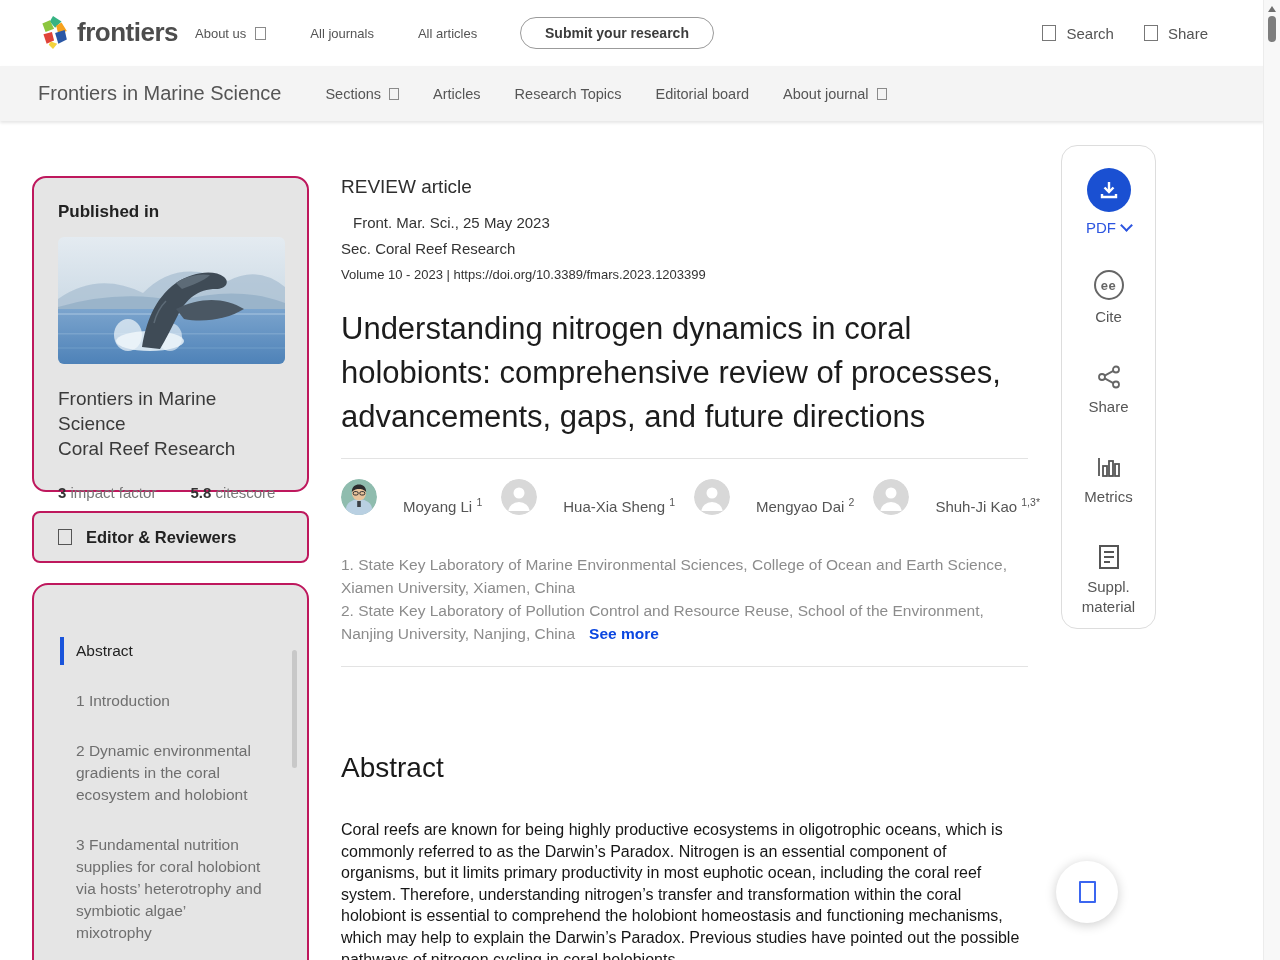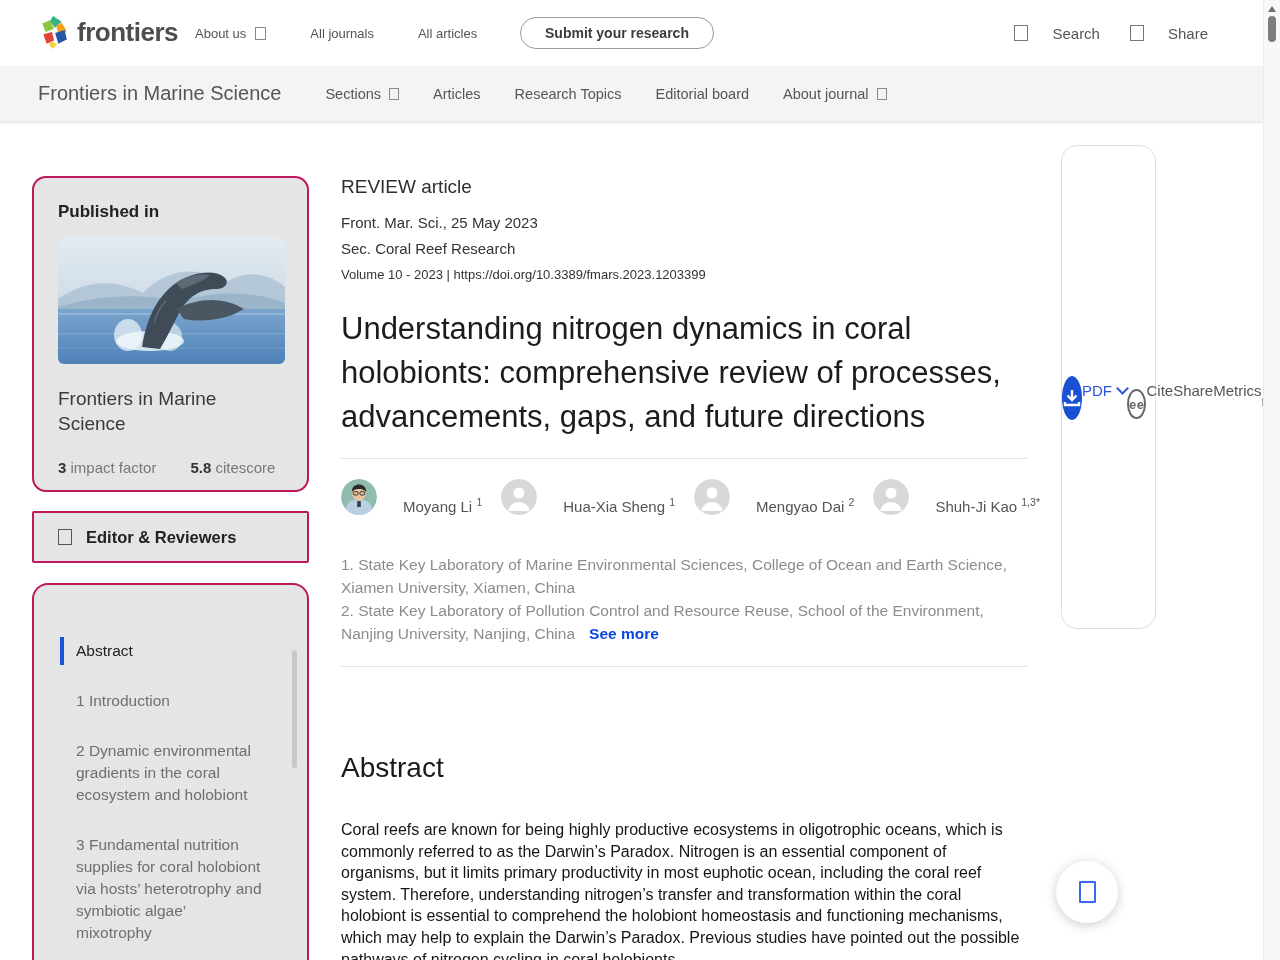--- a/index.html
+++ b/index.html
@@ -11,77 +11,77 @@
   .logo{position:absolute;left:38px;top:15px;display:flex;align-items:center;gap:9px;}
   .logo-text{font-size:26px;font-weight:bold;color:#4d4d4d;letter-spacing:-0.5px;}
   .top-nav{position:absolute;left:195px;top:0;height:66px;display:flex;align-items:center;gap:44px;}
   .top-nav .nav-item{font-size:13px;color:#545454;display:flex;align-items:center;gap:9px;cursor:pointer;justify-content:flex-end;}
   .tofu{display:inline-block;width:9px;height:11px;border:1px solid #8a8a8a;}
   .tofu-md{display:inline-block;width:12px;height:14px;border:1.5px solid #777;}
   .submit-btn{position:absolute;left:520px;top:17px;height:32px;padding:0 24px;background:#fff;
         border:1px solid #9b9b9b;border-radius:17px;font-size:14px;font-weight:bold;color:#3c3c3c;
         display:flex;align-items:center;cursor:pointer;font-family:"Liberation Sans",sans-serif;}
   .top-right{position:absolute;right:56px;top:0;height:66px;display:flex;align-items:center;gap:30px;}
-  .top-right .nav-item{font-size:15px;color:#545454;display:flex;align-items:center;gap:24px;cursor:pointer;}
+  .top-right .nav-item{font-size:15px;color:#545454;display:flex;align-items:center;gap:10px;cursor:pointer;}
 
   
   .journal-bar{position:absolute;left:0;top:66px;width:1264px;height:55px;background:#f4f4f4;
         box-shadow:0 2px 3px rgba(0,0,0,0.10);display:flex;align-items:center;}
   .journal-title{margin-left:38px;font-size:20px;color:#555;}
   .journal-nav{margin-left:44px;display:flex;align-items:center;gap:34px;}
   .journal-nav .nav-item{font-size:14.5px;color:#555;display:flex;align-items:center;gap:8px;cursor:pointer;}
   .tofu-sm{display:inline-block;width:8px;height:10px;border:1px solid #8a8a8a;}
 
   
   .card{position:absolute;background:#e5e5e5;border:2px solid #be185d;box-sizing:border-box;}
   .card-published{left:32px;top:176px;width:277px;height:316px;border-radius:14px;padding:24px;}
   .pub-title{font-size:17px;font-weight:bold;color:#222;}
   .whale-img{margin-top:15px;width:227px;height:127px;border-radius:6px;overflow:hidden;display:block;}
   .pub-link{display:block;margin-top:22px;font-size:19px;line-height:25px;color:#3a3a3a;text-decoration:none;}
   .pub-metrics{margin-top:23px;display:flex;gap:34px;font-size:15px;color:#777;}
   .pub-metrics b{color:#333;}
 
-  .card-editor{left:32px;top:511px;width:277px;height:52px;border-radius:2px;display:flex;
+  .card-editor{left:32px;top:511px;width:277px;height:52px;border-radius:8px;display:flex;
         align-items:center;padding:0 24px;gap:14px;cursor:pointer;}
   .editor-label{font-size:16.5px;font-weight:bold;color:#222;}
   .tofu-outline{display:inline-block;width:12px;height:14px;border:1.5px solid #555;}
 
   .card-outline{left:32px;top:583px;width:277px;height:430px;border-radius:16px;padding:24px 20px 24px 26px;}
   .outline-head{display:flex;align-items:center;gap:13px;}
   .outline-title{font-size:19px;color:#333;}
   .outline-list{margin-top:28px;width:204px;display:flex;flex-direction:column;gap:22px;}
   .outline-item{font-size:15.5px;line-height:22px;color:#6f6f6f;border-left:4px solid transparent;
         padding:3px 0 3px 12px;cursor:pointer;}
   .outline-item.active{color:#222;border-left-color:#1a54db;}
   .outline-scroll{position:absolute;right:10px;top:65px;width:5px;height:118px;background:#c8c8c8;border-radius:3px;}
 
   
   .article{position:absolute;left:341px;top:176px;width:687px;}
   .art-type{font-size:19px;color:#2e2e2e;}
-  .art-meta{margin-top:16px;font-size:15px;color:#333;}
+  .art-meta{margin-top:16px;font-size:15px;color:#333;margin-left:12px;}
   .art-meta2{margin-top:9px;font-size:15px;color:#333;}
   .art-vol{margin-top:10px;font-size:13px;color:#333;}
   .art-title{margin:25px 0 0 0;font-size:31px;font-weight:400;line-height:44px;color:#1c1c1c;}
   .divider{margin-top:19px;border:none;border-top:1px solid #e3e3e3;height:0;}
   .authors{margin-top:20px;display:flex;align-items:center;gap:19px;}
   .author{display:flex;align-items:flex-end;gap:26px;cursor:pointer;}
   .avatar{width:36px;height:36px;border-radius:50%;overflow:hidden;flex:0 0 36px;}
   .author-name{font-size:15px;color:#555;white-space:nowrap;}
   .author-name sup{font-size:10.5px;}
   .affils{margin-top:38px;font-size:15.5px;line-height:23px;color:#8c8c8c;}
   .affils p{margin:0;}
   .see-more{margin-left:14px;color:#0a46e0;font-weight:bold;text-decoration:none;font-size:15.5px;cursor:pointer;}
   .divider2{margin-top:21px;border:none;border-top:1px solid #e3e3e3;height:0;}
   .abstract-title{margin:85px 0 0 0;font-size:28px;font-weight:400;color:#1a1a1a;}
   .abstract-text{margin:35px 0 0 0;font-size:16px;line-height:21.6px;color:#161616;}
 
   
   .rail{position:absolute;left:1061px;top:145px;width:95px;height:484px;background:#fff;
         border:1px solid #ddd;border-radius:16px;box-sizing:border-box;
-        display:flex;align-items:center;}
+        display:flex;flex-direction:column;align-items:center;}
   .rail-label{font-size:15px;color:#555;text-align:center;line-height:20px;}
   .pdf-circle{margin-top:22px;width:44px;height:44px;border-radius:50%;background:#1a50d2;
         display:flex;align-items:center;justify-content:center;cursor:pointer;}
   .pdf-label{margin-top:7px;font-size:15px;color:#2c55e0;display:flex;align-items:center;gap:6px;cursor:pointer;}
   .chev{display:inline-block;width:7px;height:7px;border-right:2px solid #2c55e0;border-bottom:2px solid #2c55e0;
         transform:rotate(45deg);margin-top:-4px;}
   .cite-circle{margin-top:34px;width:30px;height:30px;border-radius:50%;border:2px solid #666;
         display:flex;align-items:center;justify-content:center;font-weight:bold;font-size:13px;color:#666;
         letter-spacing:0.5px;cursor:pointer;box-sizing:border-box;}
   .rail-gap1{margin-top:7px;}
@@ -188,20 +188,21 @@
         <ellipse cx="70" cy="98" rx="14" ry="16" fill="#f2f8fb" opacity="0.7"></ellipse>
         <ellipse cx="112" cy="100" rx="12" ry="14" fill="#f2f8fb" opacity="0.6"></ellipse>
         <path d="M84 110 C88 86 96 62 118 46 C134 35 156 32 166 40 C172 45 168 52 158 52 C140 52 128 62 120 78 C113 92 108 102 102 112 Z" fill="#3f4b56"></path>
         <path d="M118 72 C142 60 166 60 186 72 C170 82 146 86 126 82 Z" fill="#4a5763"></path>
         <path d="M118 46 C126 40 140 36 152 38 C146 44 134 48 124 52 Z" fill="#5d6b77"></path>
         <path d="M96 86 C98 78 102 70 108 64" stroke="#5d6b77" stroke-width="1.5" fill="none"></path>
       </svg>
     </span>
     <a class="pub-link">
       <span style="display:block">Frontiers in Marine Science</span>
+      <span style="display:block">Coral Reef Research</span>
     </a>
     <div class="pub-metrics">
       <span><b>3</b> <span>impact factor</span></span>
       <span><b>5.8</b> <span>citescore</span></span>
     </div>
   </aside>
 
   <aside class="card card-editor">
     <span class="tofu-outline"></span>
     <span class="editor-label">Editor &amp; Reviewers</span>

